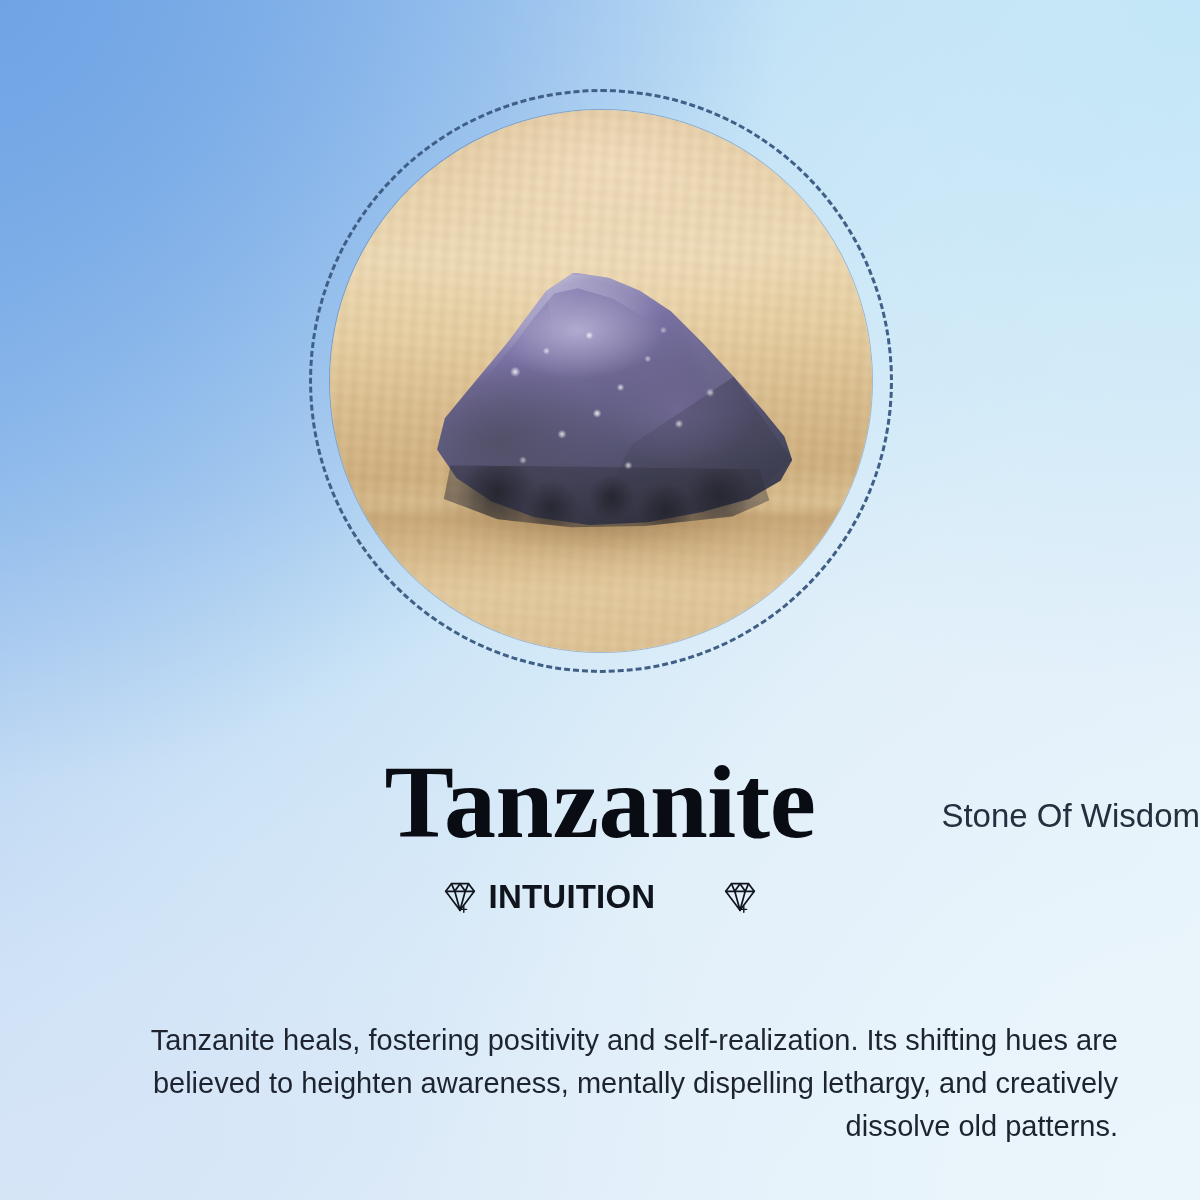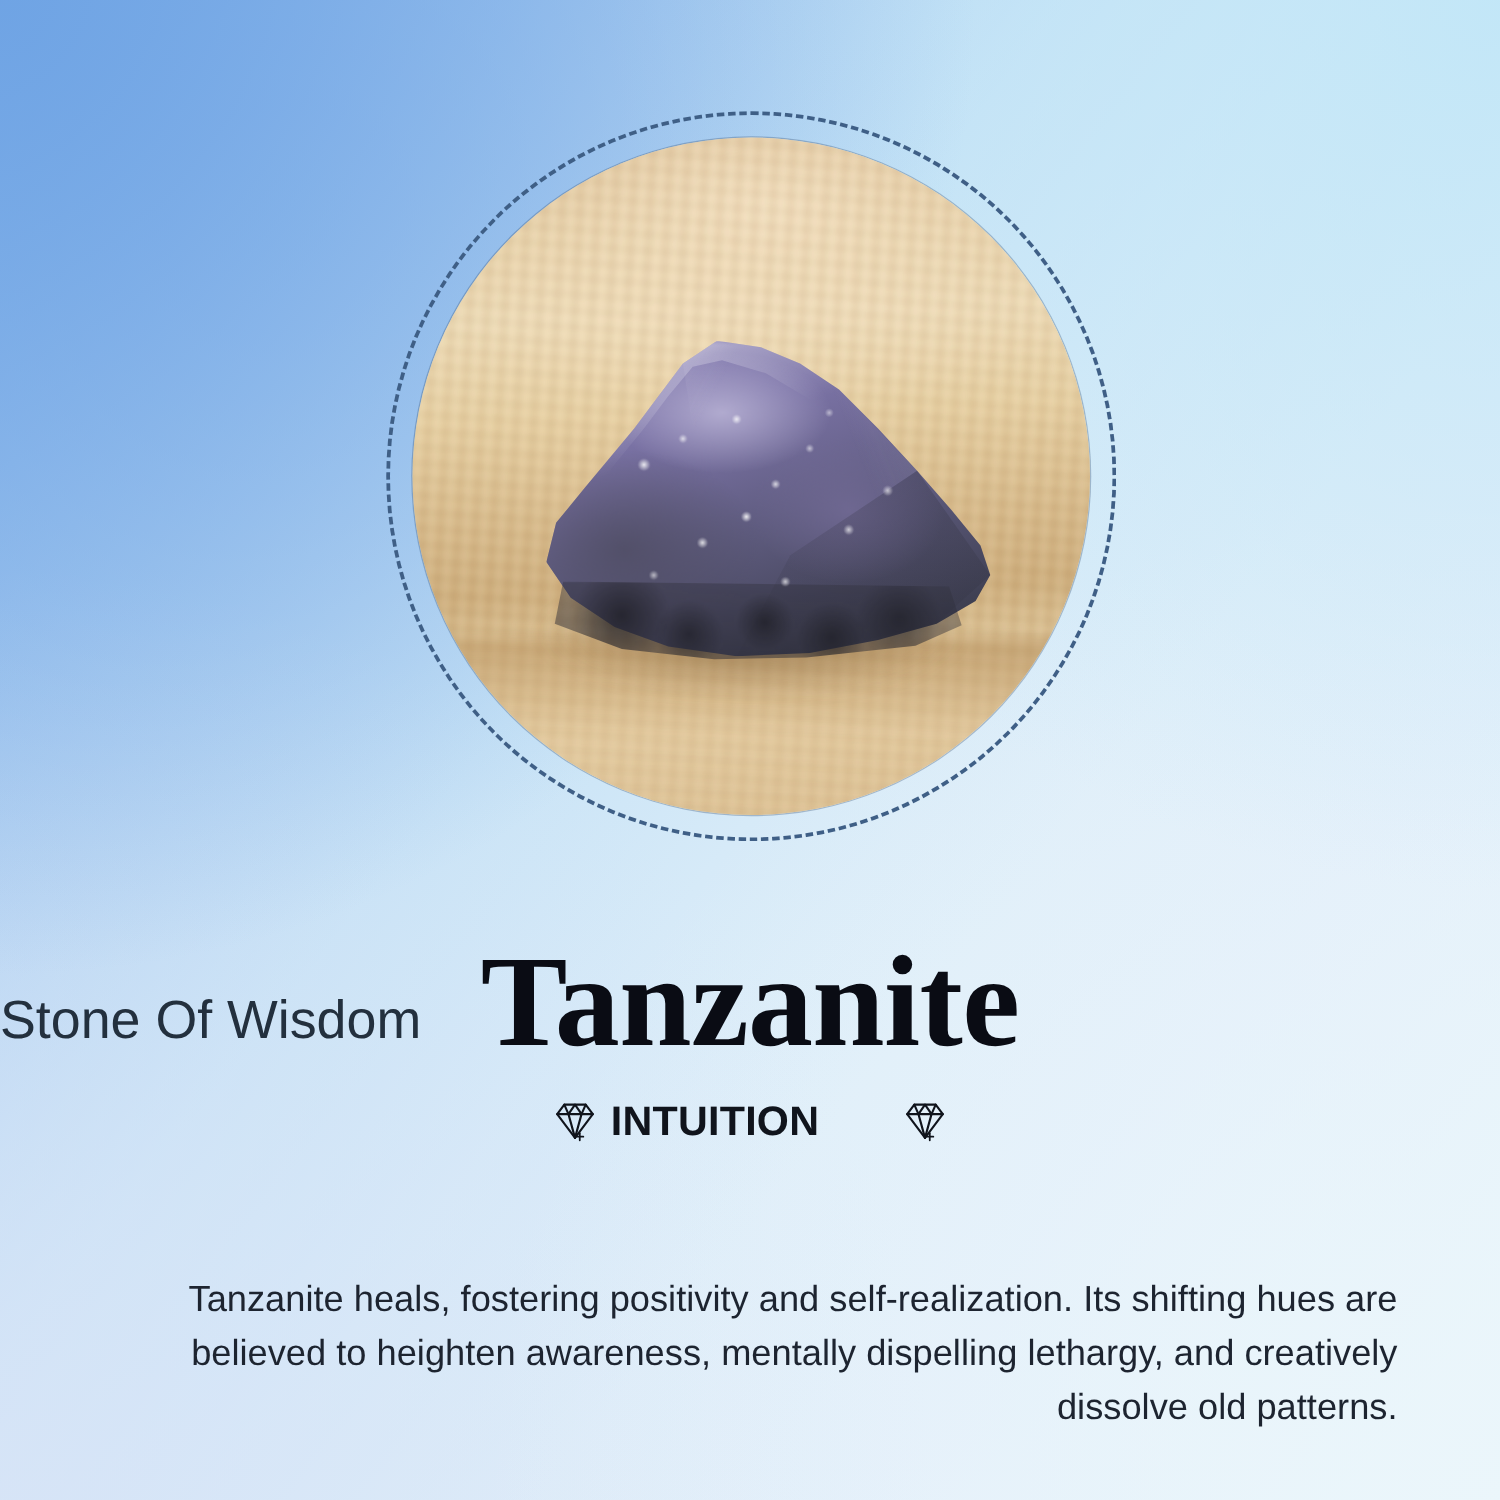--- a/index.html
+++ b/index.html
@@ -238,22 +238,22 @@
     font-size: 104px;
     line-height: 104px;
     color: #0a0c14;
     letter-spacing: -0.5px;
   }
   #subtitle {
     position: absolute;
     left: 0;
     top: 798px;
     width: 1200px;
-    text-align: left;
-    font-size: 43px;
+    text-align: right;
+    font-size: 33px;
     line-height: 36px;
     color: #23303e;
   }
 
   #keywords {
     position: absolute;
     left: 0;
     top: 878px;
     width: 1200px;
     display: flex;

